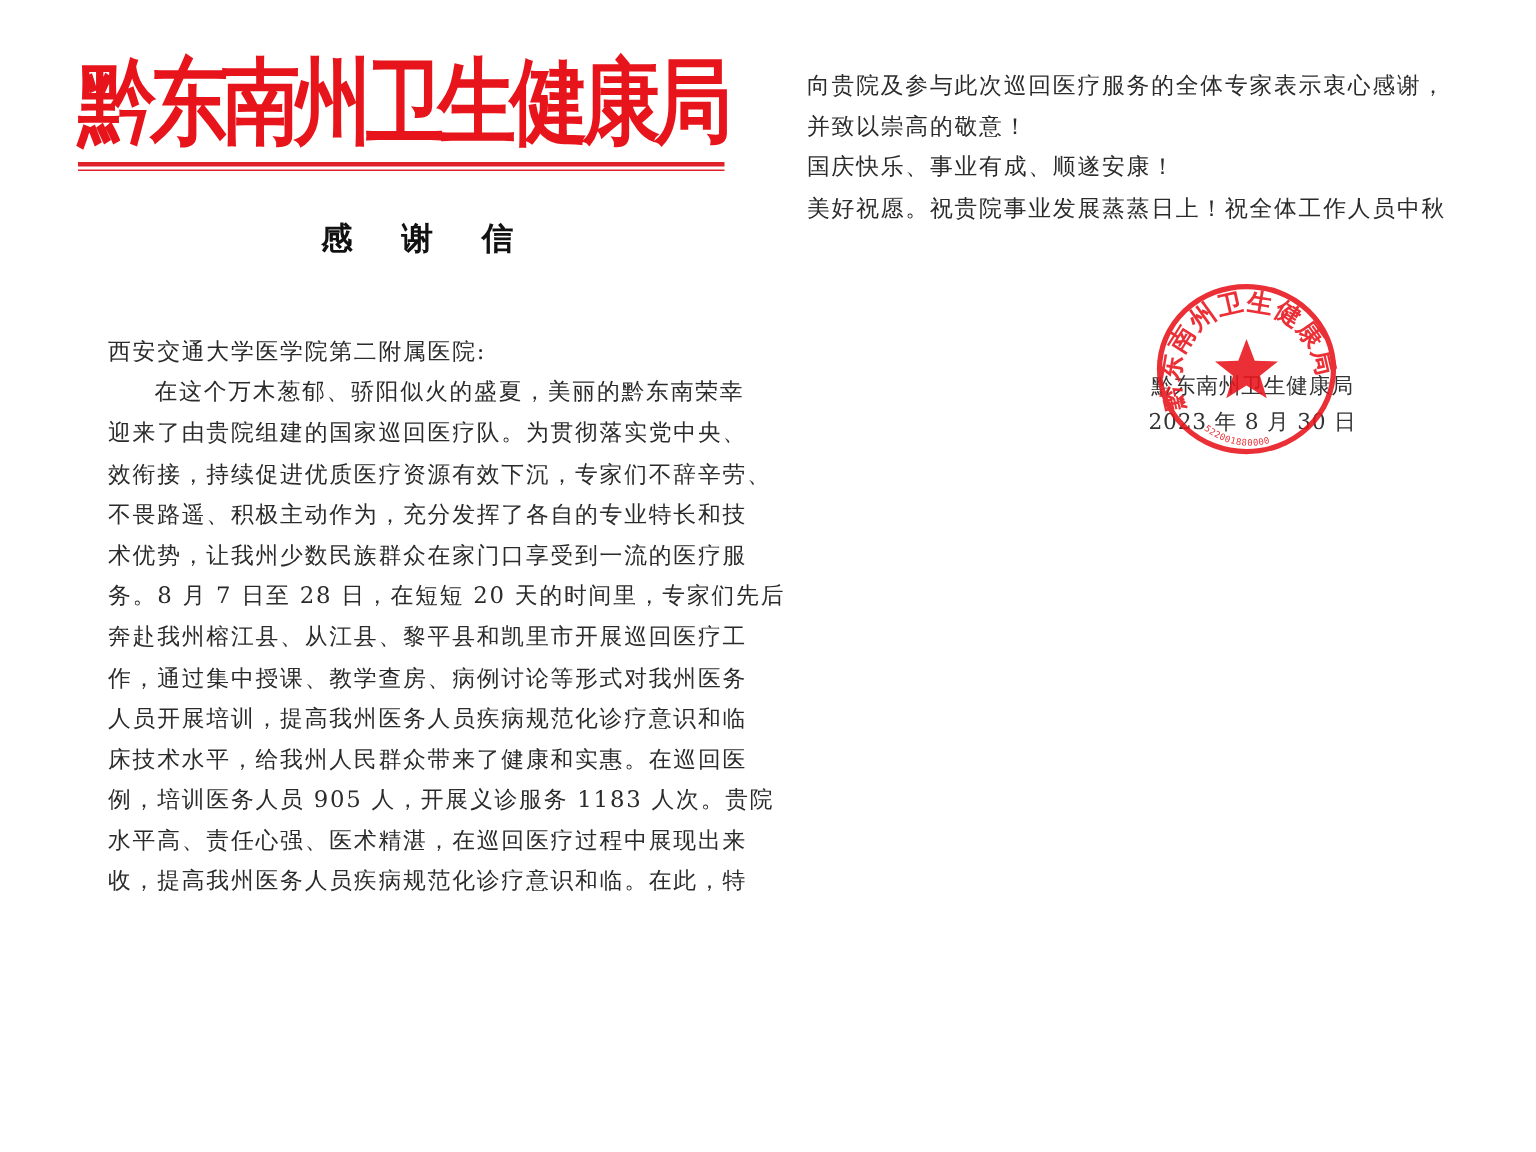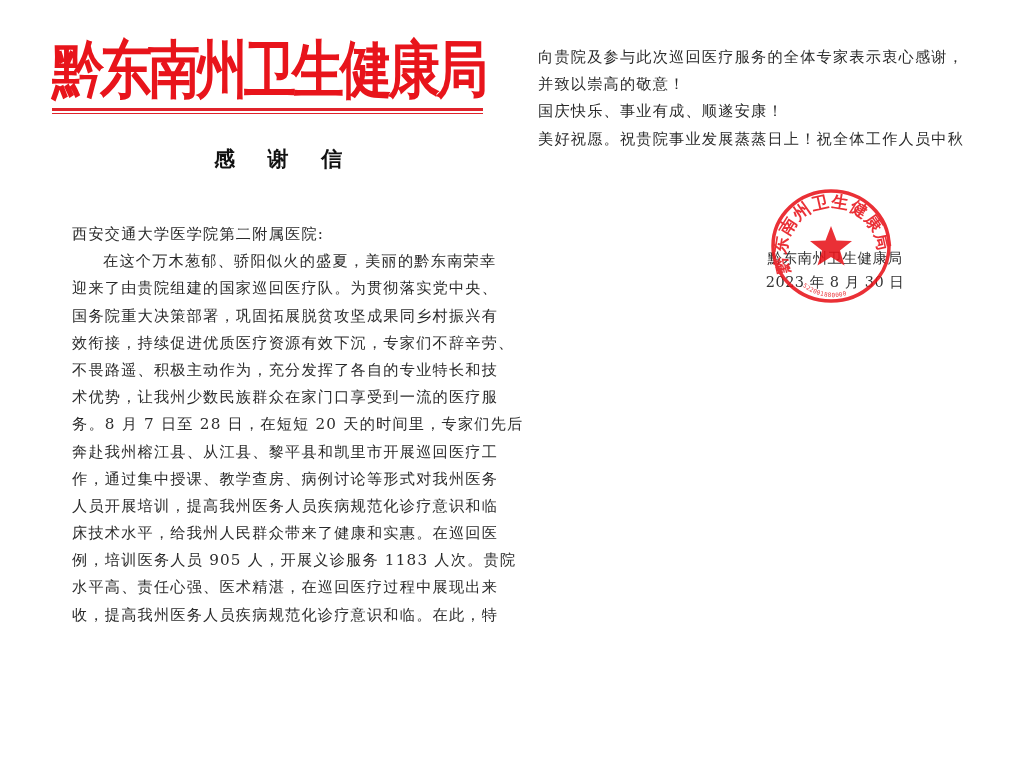--- a/index.html
+++ b/index.html
@@ -148,21 +148,20 @@
   </div>
   <div class="rule-thick"></div>
   <div class="rule-thin"></div>
 
   <div class="letter-title">感 谢 信</div>
 
   <div class="col col-left">
     <span class="line">西安交通大学医学院第二附属医院:</span>
     <span class="line indent">在这个万木葱郁、骄阳似火的盛夏，美丽的黔东南荣幸</span>
     <span class="line">迎来了由贵院组建的国家巡回医疗队。为贯彻落实党中央、</span>
-    <span class="line">国务院重大决策部署，巩固拓展脱贫攻坚成果同乡村振兴有</span>
     <span class="line">效衔接，持续促进优质医疗资源有效下沉，专家们不辞辛劳、</span>
     <span class="line">不畏路遥、积极主动作为，充分发挥了各自的专业特长和技</span>
     <span class="line">术优势，让我州少数民族群众在家门口享受到一流的医疗服</span>
     <span class="line">务。8 月 7 日至 28 日，在短短 20 天的时间里，专家们先后</span>
     <span class="line">奔赴我州榕江县、从江县、黎平县和凯里市开展巡回医疗工</span>
     <span class="line">作，通过集中授课、教学查房、病例讨论等形式对我州医务</span>
     <span class="line">人员开展培训，提高我州医务人员疾病规范化诊疗意识和临</span>
     <span class="line">床技术水平，给我州人民群众带来了健康和实惠。在巡回医</span>
     <span class="line">例，培训医务人员 905 人，开展义诊服务 1183 人次。贵院</span>
     <span class="line">水平高、责任心强、医术精湛，在巡回医疗过程中展现出来</span>

